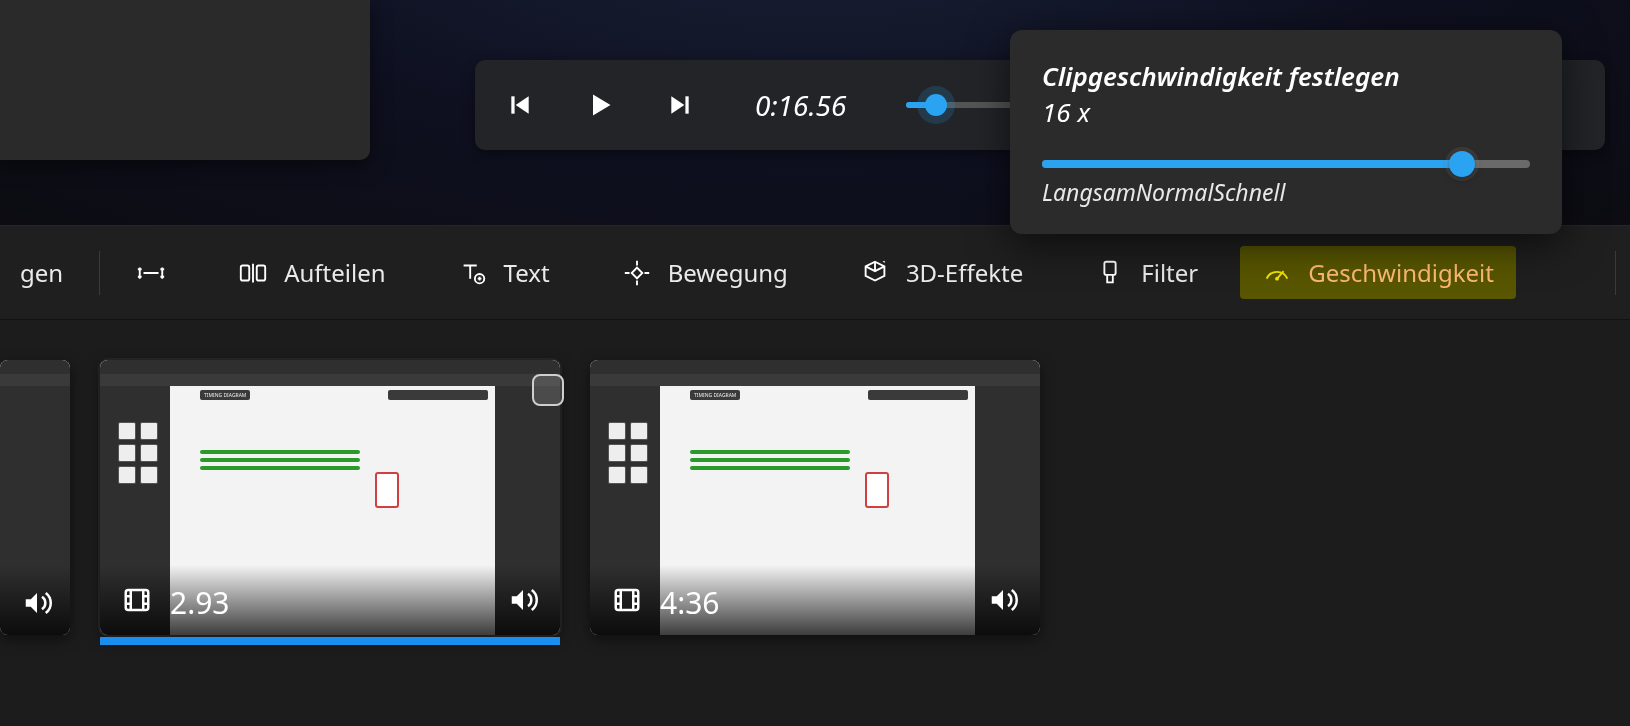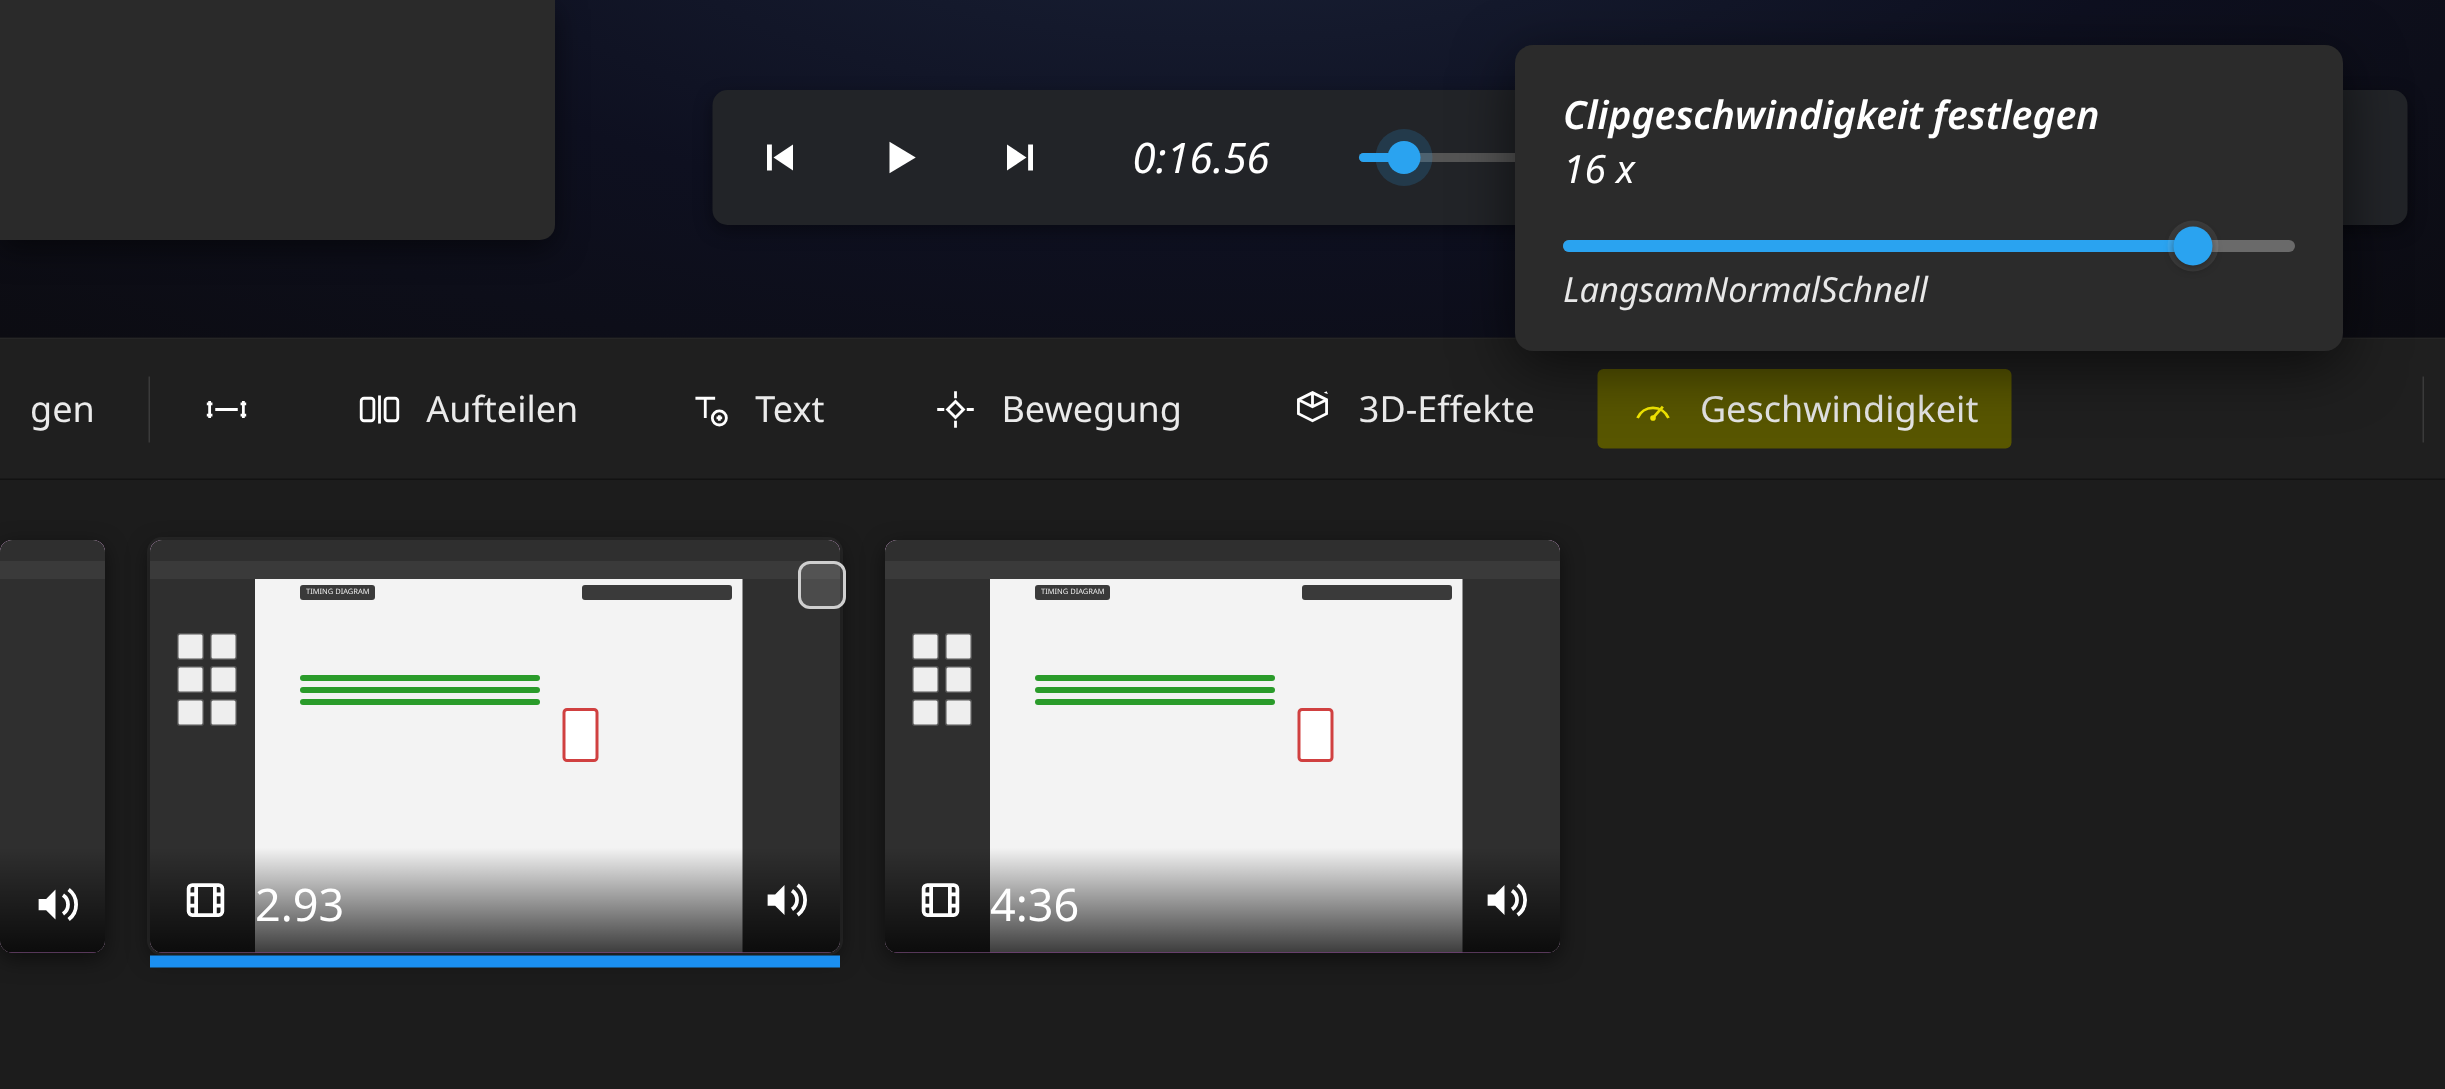--- a/index.html
+++ b/index.html
@@ -116,21 +116,21 @@
     gap: 16px;
     padding: 10px 22px;
     font-size: 24px; color: #eaeaea;
     cursor: pointer;
     border-radius: 6px;
   }
   .tool .ticon { width: 30px; height: 30px; display: flex; align-items: center; justify-content: center; }
   .tool .ticon svg { stroke: #fff; fill: none; stroke-width: 2; }
   .tool.partial { padding-left: 4px; padding-right: 22px; }
   .tool.highlight {
-    color: #e5e5e5;
+    color: #fdba74;
     background: #585600;
     border-radius: 4px;
   }
   .tool.highlight .ticon svg { stroke: #f2e602; }
   .divider { width: 1px; height: 44px; background: #3a3a3a; margin: 0 14px; }
   .spacer { flex: 1; }
 
   
   .timeline {
     height: 406px;
@@ -146,21 +146,21 @@
     height: 275px;
     border-radius: 8px;
     overflow: visible;
     flex: 0 0 auto;
   }
   .clip-inner {
     width: 100%; height: 100%;
     border-radius: 8px;
     overflow: hidden;
     position: relative;
-    background: #a21caf;
+    background: #404040;
     box-shadow: 0 4px 14px rgba(0,0,0,.5);
     padding-left: 28px;
   }
   .clip.partial { width: 70px; margin-left: 0; }
   .clip.c1 { width: 460px; }
   .clip.c2 { width: 450px; }
 
   .clip.selected .clip-inner { outline: 2px solid rgba(255,255,255,.05); }
   .sel-bar {
     position: absolute; left: 0; right: 0; bottom: -10px;
@@ -333,20 +333,29 @@
   <div class="tool" style="margin-left:28px">
     <span class="ticon">
       <svg width="30" height="30" viewBox="0 0 32 32">
           <path d="M16 4 l10 5 v10 l-10 5 l-10 -5 v-10 z M16 4 v10 M6 9 l10 5 l10 -5"></path>
           <path d="M24 4 l2 -1 l1 2" fill="#fff" stroke="none"></path>
         </svg>
     </span>
     <span>3D-Effekte</span>
   </div>
 
+  <div class="tool" style="margin-left:28px">
+    <span class="ticon">
+      <svg width="30" height="30" viewBox="0 0 32 32">
+          <rect x="10" y="4" width="12" height="14" rx="2"></rect>
+          <path d="M13 18 v8 h6 v-8"></path>
+        </svg>
+    </span>
+    <span>Filter</span>
+  </div>
 
   <div class="tool highlight" style="margin-left:20px">
     <span class="ticon">
       <svg width="30" height="30" viewBox="0 0 32 32">
           <path d="M5 22 a12 12 0 0 1 22 0"></path>
           <path d="M16 22 l7 -8"></path>
           <circle cx="16" cy="22" r="2" fill="#f2e602" stroke="none"></circle>
         </svg>
     </span>
     <span>Geschwindigkeit</span>

